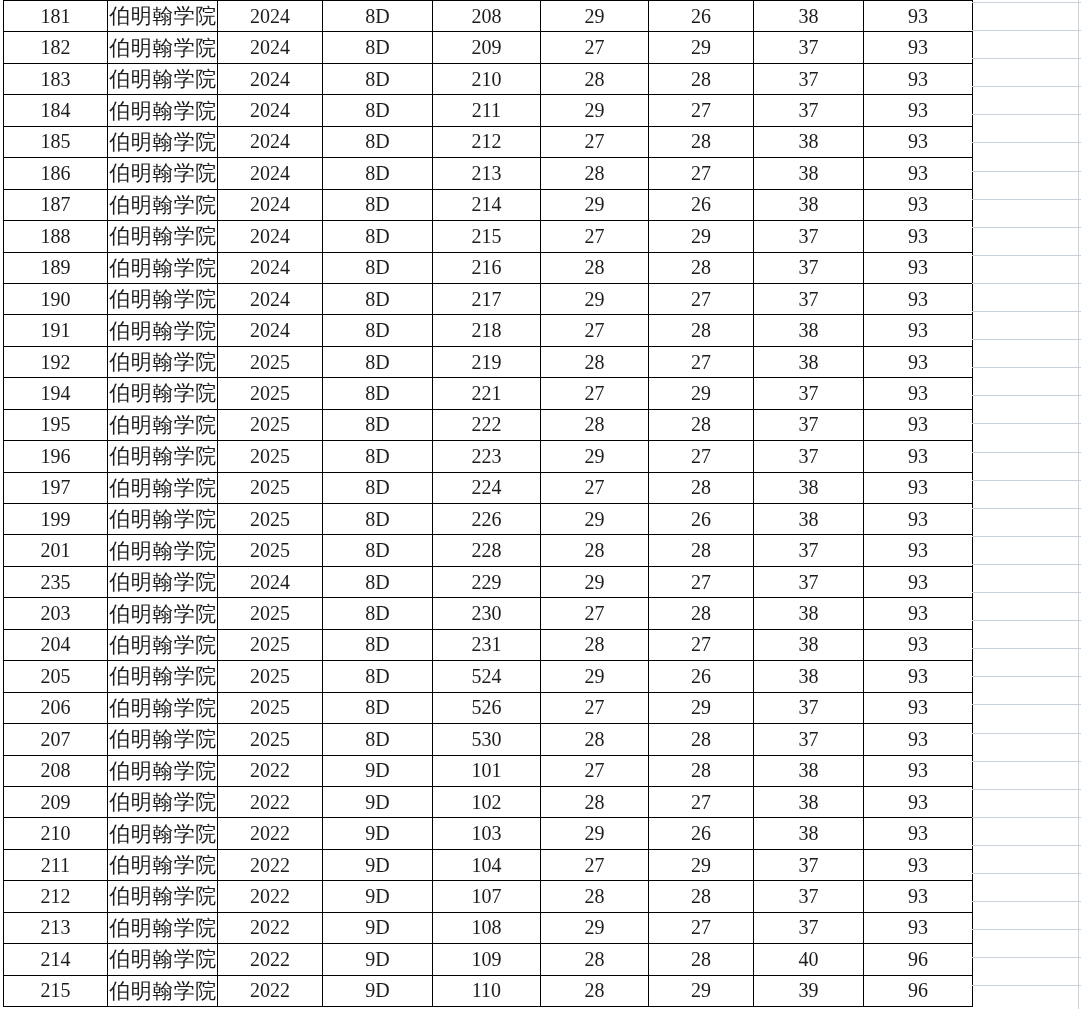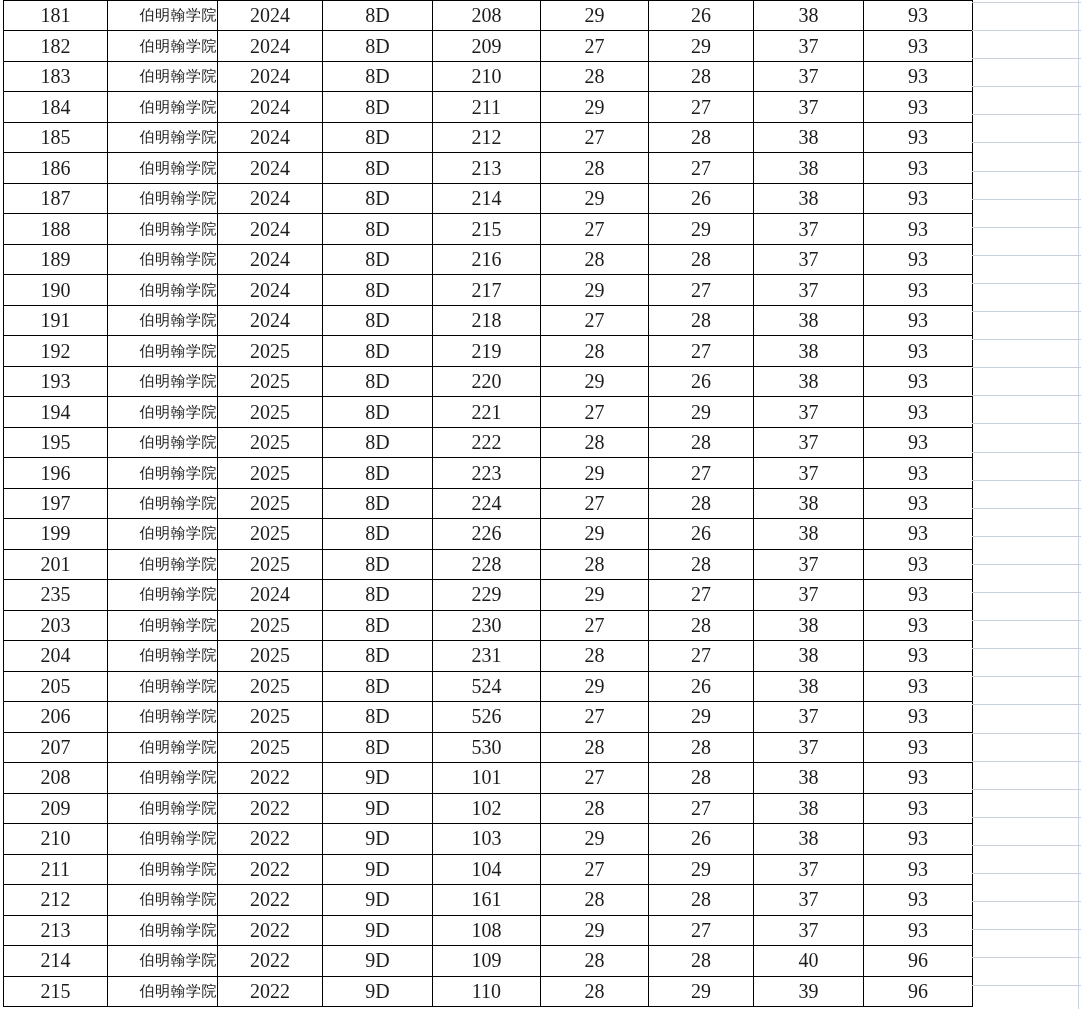--- a/index.html
+++ b/index.html
@@ -60,23 +60,23 @@
     border: 1px solid var(--border-color);
     padding: 0;
     color: var(--text-color);
     font-size: 20px;
     text-align: center;
     vertical-align: middle;
     overflow: hidden;
     height: 26px;
   }
   table.score-table td.col-school {
-    text-align: right;
+    text-align: center;
     padding-left: 1px;
-    font-size: 15px;
+    font-size: 21px;
     letter-spacing: 0.5px;
     white-space: nowrap;
   }
 </style>
 </head>
 <body style="--border-color: #000000; --gridline-color: #c9d0de; --text-color: #1c1c1c;">
 
 <div class="sheet">
 
   <table class="score-table">
@@ -218,212 +218,201 @@
           <td class="col-school">伯明翰学院</td>
           <td class="col-year">2025</td>
           <td class="col-class">8D</td>
           <td class="col-num">219</td>
           <td class="col-s1">28</td>
           <td class="col-s2">27</td>
           <td class="col-s3">38</td>
           <td class="col-total">93</td>
         </tr>
         <tr>
-          <td class="col-rowno">193</td>
-          <td class="col-school">伯明翰学院</td>
-          <td class="col-year">2025</td>
-          <td class="col-class">8D</td>
-          <td class="col-num">220</td>
+          <td class="col-rowno">194</td>
+          <td class="col-school">伯明翰学院</td>
+          <td class="col-year">2025</td>
+          <td class="col-class">8D</td>
+          <td class="col-num">221</td>
+          <td class="col-s1">27</td>
+          <td class="col-s2">29</td>
+          <td class="col-s3">37</td>
+          <td class="col-total">93</td>
+        </tr>
+        <tr>
+          <td class="col-rowno">195</td>
+          <td class="col-school">伯明翰学院</td>
+          <td class="col-year">2025</td>
+          <td class="col-class">8D</td>
+          <td class="col-num">222</td>
+          <td class="col-s1">28</td>
+          <td class="col-s2">28</td>
+          <td class="col-s3">37</td>
+          <td class="col-total">93</td>
+        </tr>
+        <tr>
+          <td class="col-rowno">196</td>
+          <td class="col-school">伯明翰学院</td>
+          <td class="col-year">2025</td>
+          <td class="col-class">8D</td>
+          <td class="col-num">223</td>
+          <td class="col-s1">29</td>
+          <td class="col-s2">27</td>
+          <td class="col-s3">37</td>
+          <td class="col-total">93</td>
+        </tr>
+        <tr>
+          <td class="col-rowno">197</td>
+          <td class="col-school">伯明翰学院</td>
+          <td class="col-year">2025</td>
+          <td class="col-class">8D</td>
+          <td class="col-num">224</td>
+          <td class="col-s1">27</td>
+          <td class="col-s2">28</td>
+          <td class="col-s3">38</td>
+          <td class="col-total">93</td>
+        </tr>
+        <tr>
+          <td class="col-rowno">199</td>
+          <td class="col-school">伯明翰学院</td>
+          <td class="col-year">2025</td>
+          <td class="col-class">8D</td>
+          <td class="col-num">226</td>
           <td class="col-s1">29</td>
           <td class="col-s2">26</td>
           <td class="col-s3">38</td>
           <td class="col-total">93</td>
         </tr>
         <tr>
-          <td class="col-rowno">194</td>
-          <td class="col-school">伯明翰学院</td>
-          <td class="col-year">2025</td>
-          <td class="col-class">8D</td>
-          <td class="col-num">221</td>
-          <td class="col-s1">27</td>
-          <td class="col-s2">29</td>
-          <td class="col-s3">37</td>
-          <td class="col-total">93</td>
-        </tr>
-        <tr>
-          <td class="col-rowno">195</td>
-          <td class="col-school">伯明翰学院</td>
-          <td class="col-year">2025</td>
-          <td class="col-class">8D</td>
-          <td class="col-num">222</td>
-          <td class="col-s1">28</td>
-          <td class="col-s2">28</td>
-          <td class="col-s3">37</td>
-          <td class="col-total">93</td>
-        </tr>
-        <tr>
-          <td class="col-rowno">196</td>
-          <td class="col-school">伯明翰学院</td>
-          <td class="col-year">2025</td>
-          <td class="col-class">8D</td>
-          <td class="col-num">223</td>
-          <td class="col-s1">29</td>
-          <td class="col-s2">27</td>
-          <td class="col-s3">37</td>
-          <td class="col-total">93</td>
-        </tr>
-        <tr>
-          <td class="col-rowno">197</td>
-          <td class="col-school">伯明翰学院</td>
-          <td class="col-year">2025</td>
-          <td class="col-class">8D</td>
-          <td class="col-num">224</td>
-          <td class="col-s1">27</td>
-          <td class="col-s2">28</td>
-          <td class="col-s3">38</td>
-          <td class="col-total">93</td>
-        </tr>
-        <tr>
-          <td class="col-rowno">199</td>
-          <td class="col-school">伯明翰学院</td>
-          <td class="col-year">2025</td>
-          <td class="col-class">8D</td>
-          <td class="col-num">226</td>
+          <td class="col-rowno">201</td>
+          <td class="col-school">伯明翰学院</td>
+          <td class="col-year">2025</td>
+          <td class="col-class">8D</td>
+          <td class="col-num">228</td>
+          <td class="col-s1">28</td>
+          <td class="col-s2">28</td>
+          <td class="col-s3">37</td>
+          <td class="col-total">93</td>
+        </tr>
+        <tr>
+          <td class="col-rowno">235</td>
+          <td class="col-school">伯明翰学院</td>
+          <td class="col-year">2024</td>
+          <td class="col-class">8D</td>
+          <td class="col-num">229</td>
+          <td class="col-s1">29</td>
+          <td class="col-s2">27</td>
+          <td class="col-s3">37</td>
+          <td class="col-total">93</td>
+        </tr>
+        <tr>
+          <td class="col-rowno">203</td>
+          <td class="col-school">伯明翰学院</td>
+          <td class="col-year">2025</td>
+          <td class="col-class">8D</td>
+          <td class="col-num">230</td>
+          <td class="col-s1">27</td>
+          <td class="col-s2">28</td>
+          <td class="col-s3">38</td>
+          <td class="col-total">93</td>
+        </tr>
+        <tr>
+          <td class="col-rowno">204</td>
+          <td class="col-school">伯明翰学院</td>
+          <td class="col-year">2025</td>
+          <td class="col-class">8D</td>
+          <td class="col-num">231</td>
+          <td class="col-s1">28</td>
+          <td class="col-s2">27</td>
+          <td class="col-s3">38</td>
+          <td class="col-total">93</td>
+        </tr>
+        <tr>
+          <td class="col-rowno">205</td>
+          <td class="col-school">伯明翰学院</td>
+          <td class="col-year">2025</td>
+          <td class="col-class">8D</td>
+          <td class="col-num">524</td>
           <td class="col-s1">29</td>
           <td class="col-s2">26</td>
           <td class="col-s3">38</td>
           <td class="col-total">93</td>
         </tr>
         <tr>
-          <td class="col-rowno">201</td>
-          <td class="col-school">伯明翰学院</td>
-          <td class="col-year">2025</td>
-          <td class="col-class">8D</td>
-          <td class="col-num">228</td>
-          <td class="col-s1">28</td>
-          <td class="col-s2">28</td>
-          <td class="col-s3">37</td>
-          <td class="col-total">93</td>
-        </tr>
-        <tr>
-          <td class="col-rowno">235</td>
-          <td class="col-school">伯明翰学院</td>
-          <td class="col-year">2024</td>
-          <td class="col-class">8D</td>
-          <td class="col-num">229</td>
-          <td class="col-s1">29</td>
-          <td class="col-s2">27</td>
-          <td class="col-s3">37</td>
-          <td class="col-total">93</td>
-        </tr>
-        <tr>
-          <td class="col-rowno">203</td>
-          <td class="col-school">伯明翰学院</td>
-          <td class="col-year">2025</td>
-          <td class="col-class">8D</td>
-          <td class="col-num">230</td>
-          <td class="col-s1">27</td>
-          <td class="col-s2">28</td>
-          <td class="col-s3">38</td>
-          <td class="col-total">93</td>
-        </tr>
-        <tr>
-          <td class="col-rowno">204</td>
-          <td class="col-school">伯明翰学院</td>
-          <td class="col-year">2025</td>
-          <td class="col-class">8D</td>
-          <td class="col-num">231</td>
-          <td class="col-s1">28</td>
-          <td class="col-s2">27</td>
-          <td class="col-s3">38</td>
-          <td class="col-total">93</td>
-        </tr>
-        <tr>
-          <td class="col-rowno">205</td>
-          <td class="col-school">伯明翰学院</td>
-          <td class="col-year">2025</td>
-          <td class="col-class">8D</td>
-          <td class="col-num">524</td>
+          <td class="col-rowno">206</td>
+          <td class="col-school">伯明翰学院</td>
+          <td class="col-year">2025</td>
+          <td class="col-class">8D</td>
+          <td class="col-num">526</td>
+          <td class="col-s1">27</td>
+          <td class="col-s2">29</td>
+          <td class="col-s3">37</td>
+          <td class="col-total">93</td>
+        </tr>
+        <tr>
+          <td class="col-rowno">207</td>
+          <td class="col-school">伯明翰学院</td>
+          <td class="col-year">2025</td>
+          <td class="col-class">8D</td>
+          <td class="col-num">530</td>
+          <td class="col-s1">28</td>
+          <td class="col-s2">28</td>
+          <td class="col-s3">37</td>
+          <td class="col-total">93</td>
+        </tr>
+        <tr>
+          <td class="col-rowno">208</td>
+          <td class="col-school">伯明翰学院</td>
+          <td class="col-year">2022</td>
+          <td class="col-class">9D</td>
+          <td class="col-num">101</td>
+          <td class="col-s1">27</td>
+          <td class="col-s2">28</td>
+          <td class="col-s3">38</td>
+          <td class="col-total">93</td>
+        </tr>
+        <tr>
+          <td class="col-rowno">209</td>
+          <td class="col-school">伯明翰学院</td>
+          <td class="col-year">2022</td>
+          <td class="col-class">9D</td>
+          <td class="col-num">102</td>
+          <td class="col-s1">28</td>
+          <td class="col-s2">27</td>
+          <td class="col-s3">38</td>
+          <td class="col-total">93</td>
+        </tr>
+        <tr>
+          <td class="col-rowno">210</td>
+          <td class="col-school">伯明翰学院</td>
+          <td class="col-year">2022</td>
+          <td class="col-class">9D</td>
+          <td class="col-num">103</td>
           <td class="col-s1">29</td>
           <td class="col-s2">26</td>
           <td class="col-s3">38</td>
           <td class="col-total">93</td>
         </tr>
         <tr>
-          <td class="col-rowno">206</td>
-          <td class="col-school">伯明翰学院</td>
-          <td class="col-year">2025</td>
-          <td class="col-class">8D</td>
-          <td class="col-num">526</td>
-          <td class="col-s1">27</td>
-          <td class="col-s2">29</td>
-          <td class="col-s3">37</td>
-          <td class="col-total">93</td>
-        </tr>
-        <tr>
-          <td class="col-rowno">207</td>
-          <td class="col-school">伯明翰学院</td>
-          <td class="col-year">2025</td>
-          <td class="col-class">8D</td>
-          <td class="col-num">530</td>
-          <td class="col-s1">28</td>
-          <td class="col-s2">28</td>
-          <td class="col-s3">37</td>
-          <td class="col-total">93</td>
-        </tr>
-        <tr>
-          <td class="col-rowno">208</td>
-          <td class="col-school">伯明翰学院</td>
-          <td class="col-year">2022</td>
-          <td class="col-class">9D</td>
-          <td class="col-num">101</td>
-          <td class="col-s1">27</td>
-          <td class="col-s2">28</td>
-          <td class="col-s3">38</td>
-          <td class="col-total">93</td>
-        </tr>
-        <tr>
-          <td class="col-rowno">209</td>
-          <td class="col-school">伯明翰学院</td>
-          <td class="col-year">2022</td>
-          <td class="col-class">9D</td>
-          <td class="col-num">102</td>
-          <td class="col-s1">28</td>
-          <td class="col-s2">27</td>
-          <td class="col-s3">38</td>
-          <td class="col-total">93</td>
-        </tr>
-        <tr>
-          <td class="col-rowno">210</td>
-          <td class="col-school">伯明翰学院</td>
-          <td class="col-year">2022</td>
-          <td class="col-class">9D</td>
-          <td class="col-num">103</td>
-          <td class="col-s1">29</td>
-          <td class="col-s2">26</td>
-          <td class="col-s3">38</td>
-          <td class="col-total">93</td>
-        </tr>
-        <tr>
           <td class="col-rowno">211</td>
           <td class="col-school">伯明翰学院</td>
           <td class="col-year">2022</td>
           <td class="col-class">9D</td>
           <td class="col-num">104</td>
           <td class="col-s1">27</td>
           <td class="col-s2">29</td>
           <td class="col-s3">37</td>
           <td class="col-total">93</td>
         </tr>
         <tr>
           <td class="col-rowno">212</td>
           <td class="col-school">伯明翰学院</td>
           <td class="col-year">2022</td>
           <td class="col-class">9D</td>
-          <td class="col-num">161</td>
+          <td class="col-num">107</td>
           <td class="col-s1">28</td>
           <td class="col-s2">28</td>
           <td class="col-s3">37</td>
           <td class="col-total">93</td>
         </tr>
         <tr>
           <td class="col-rowno">213</td>
           <td class="col-school">伯明翰学院</td>
           <td class="col-year">2022</td>
           <td class="col-class">9D</td>

